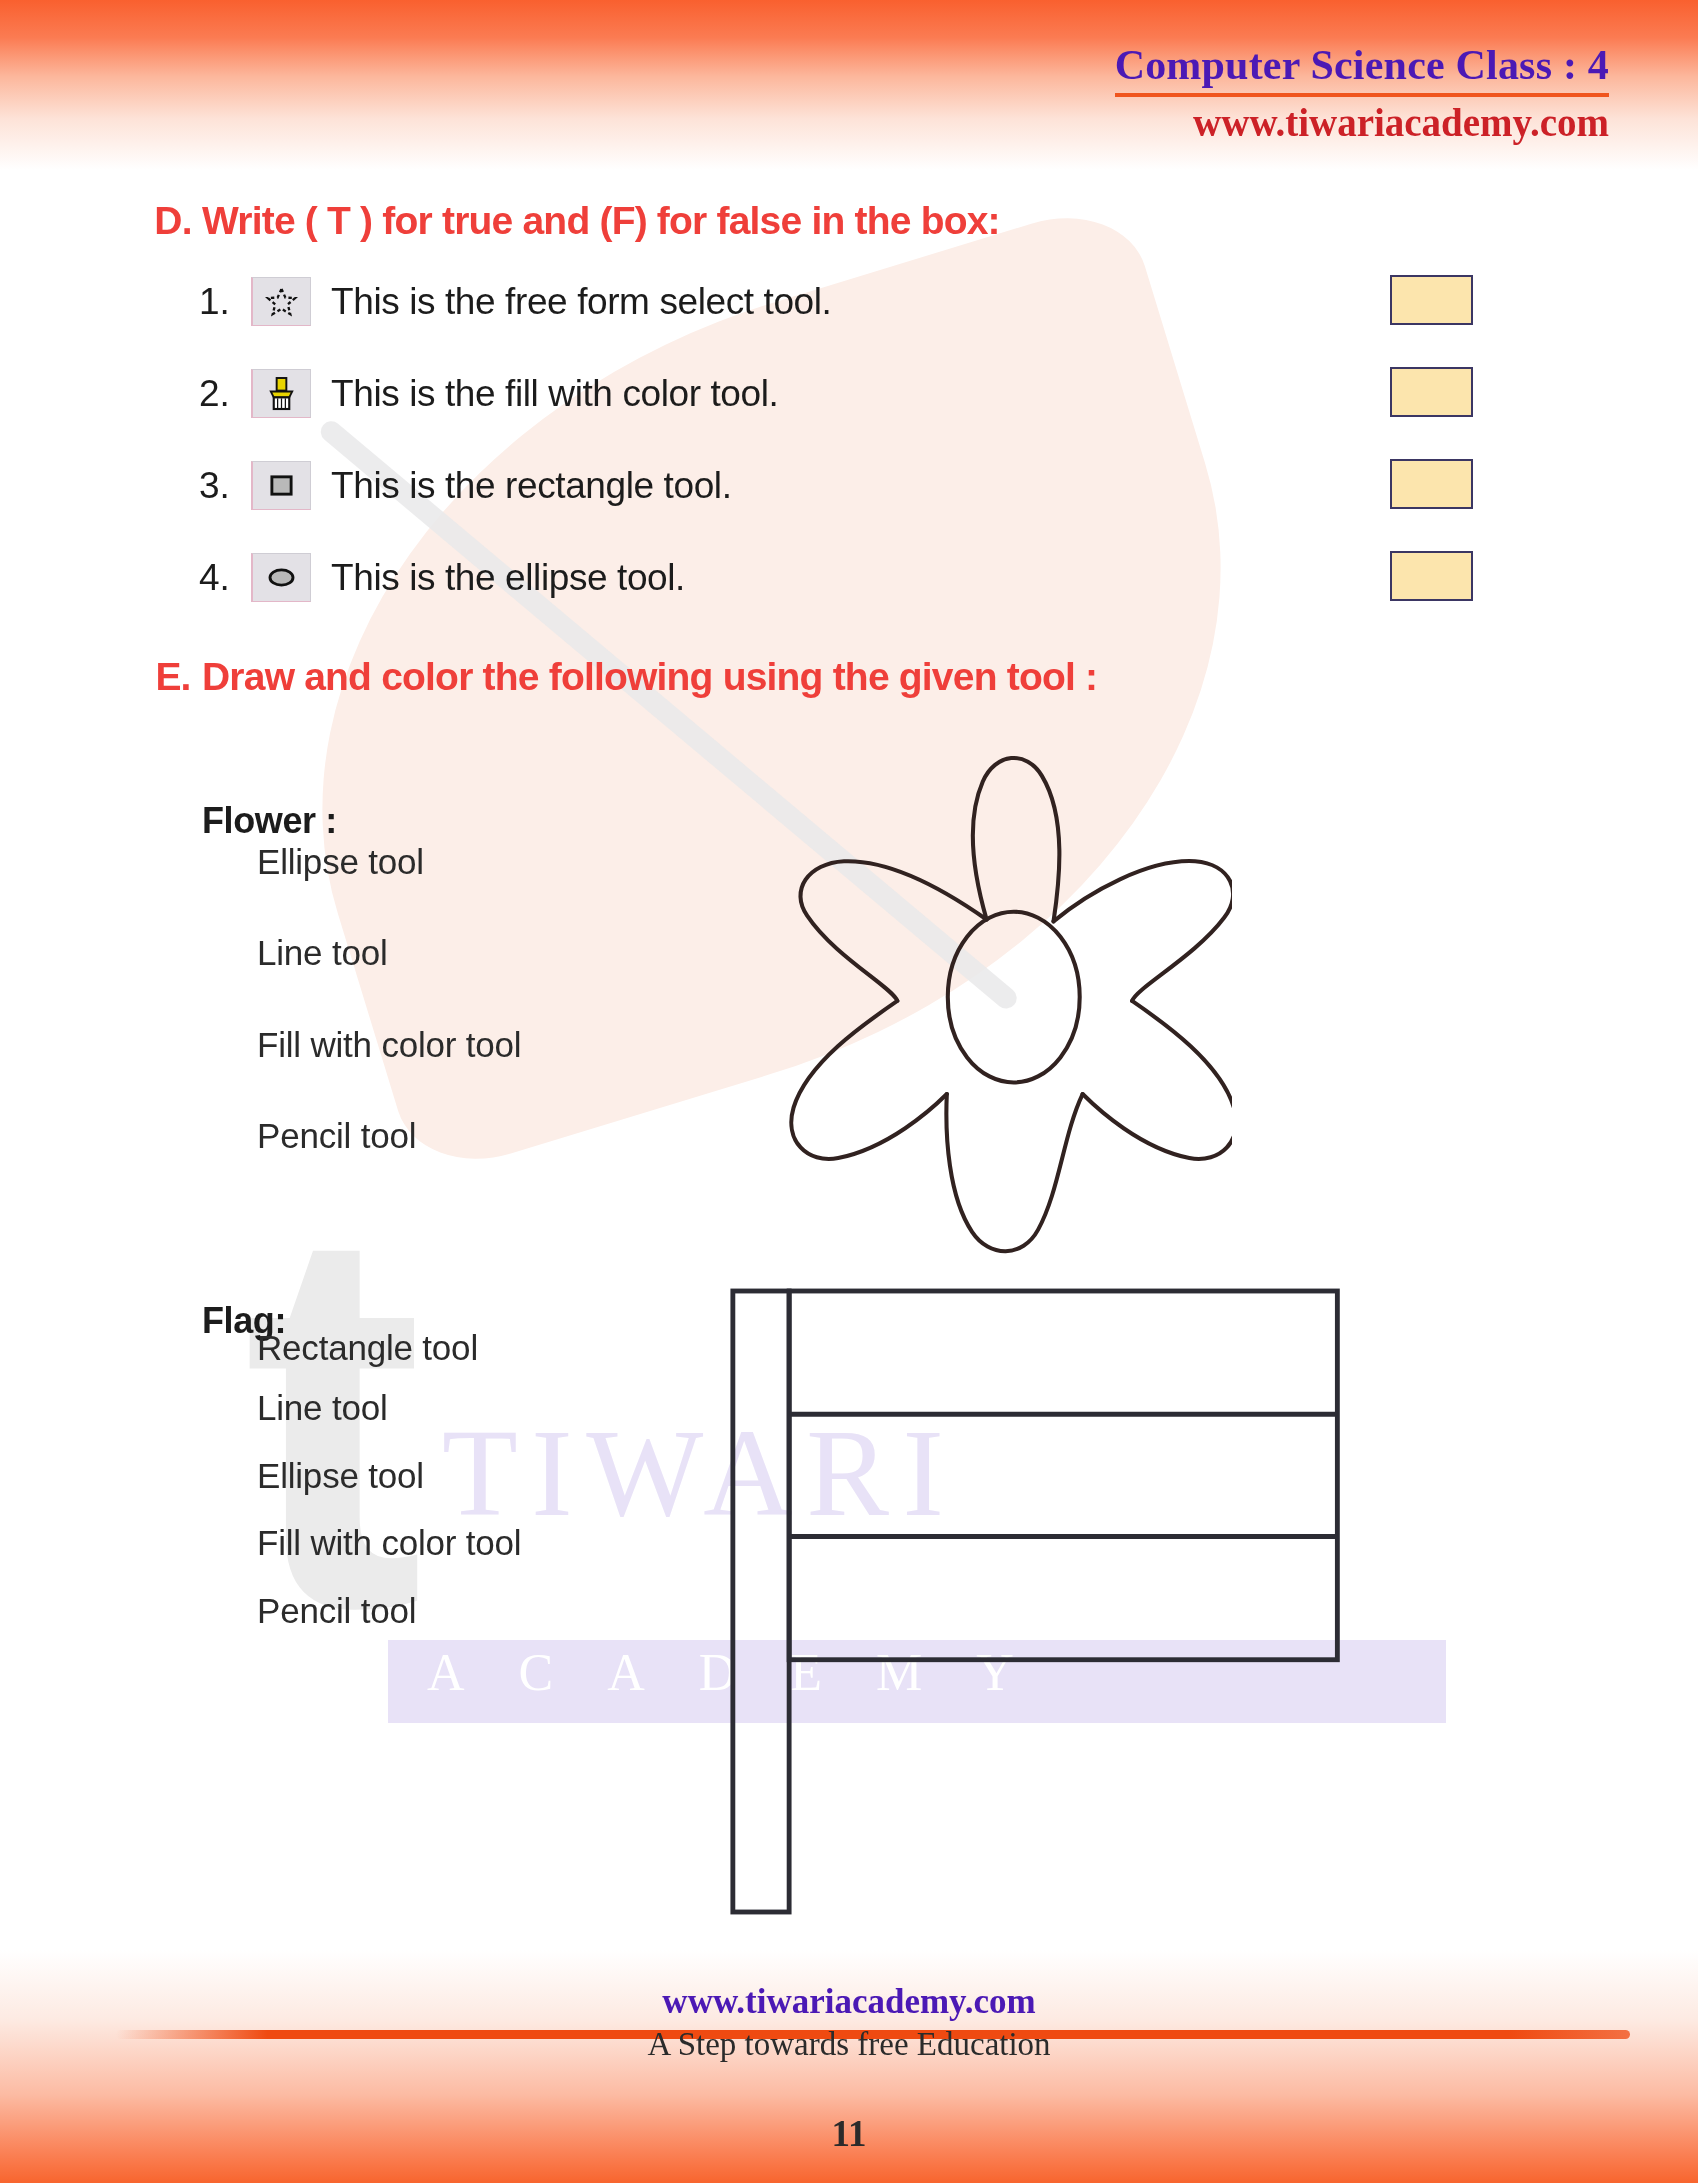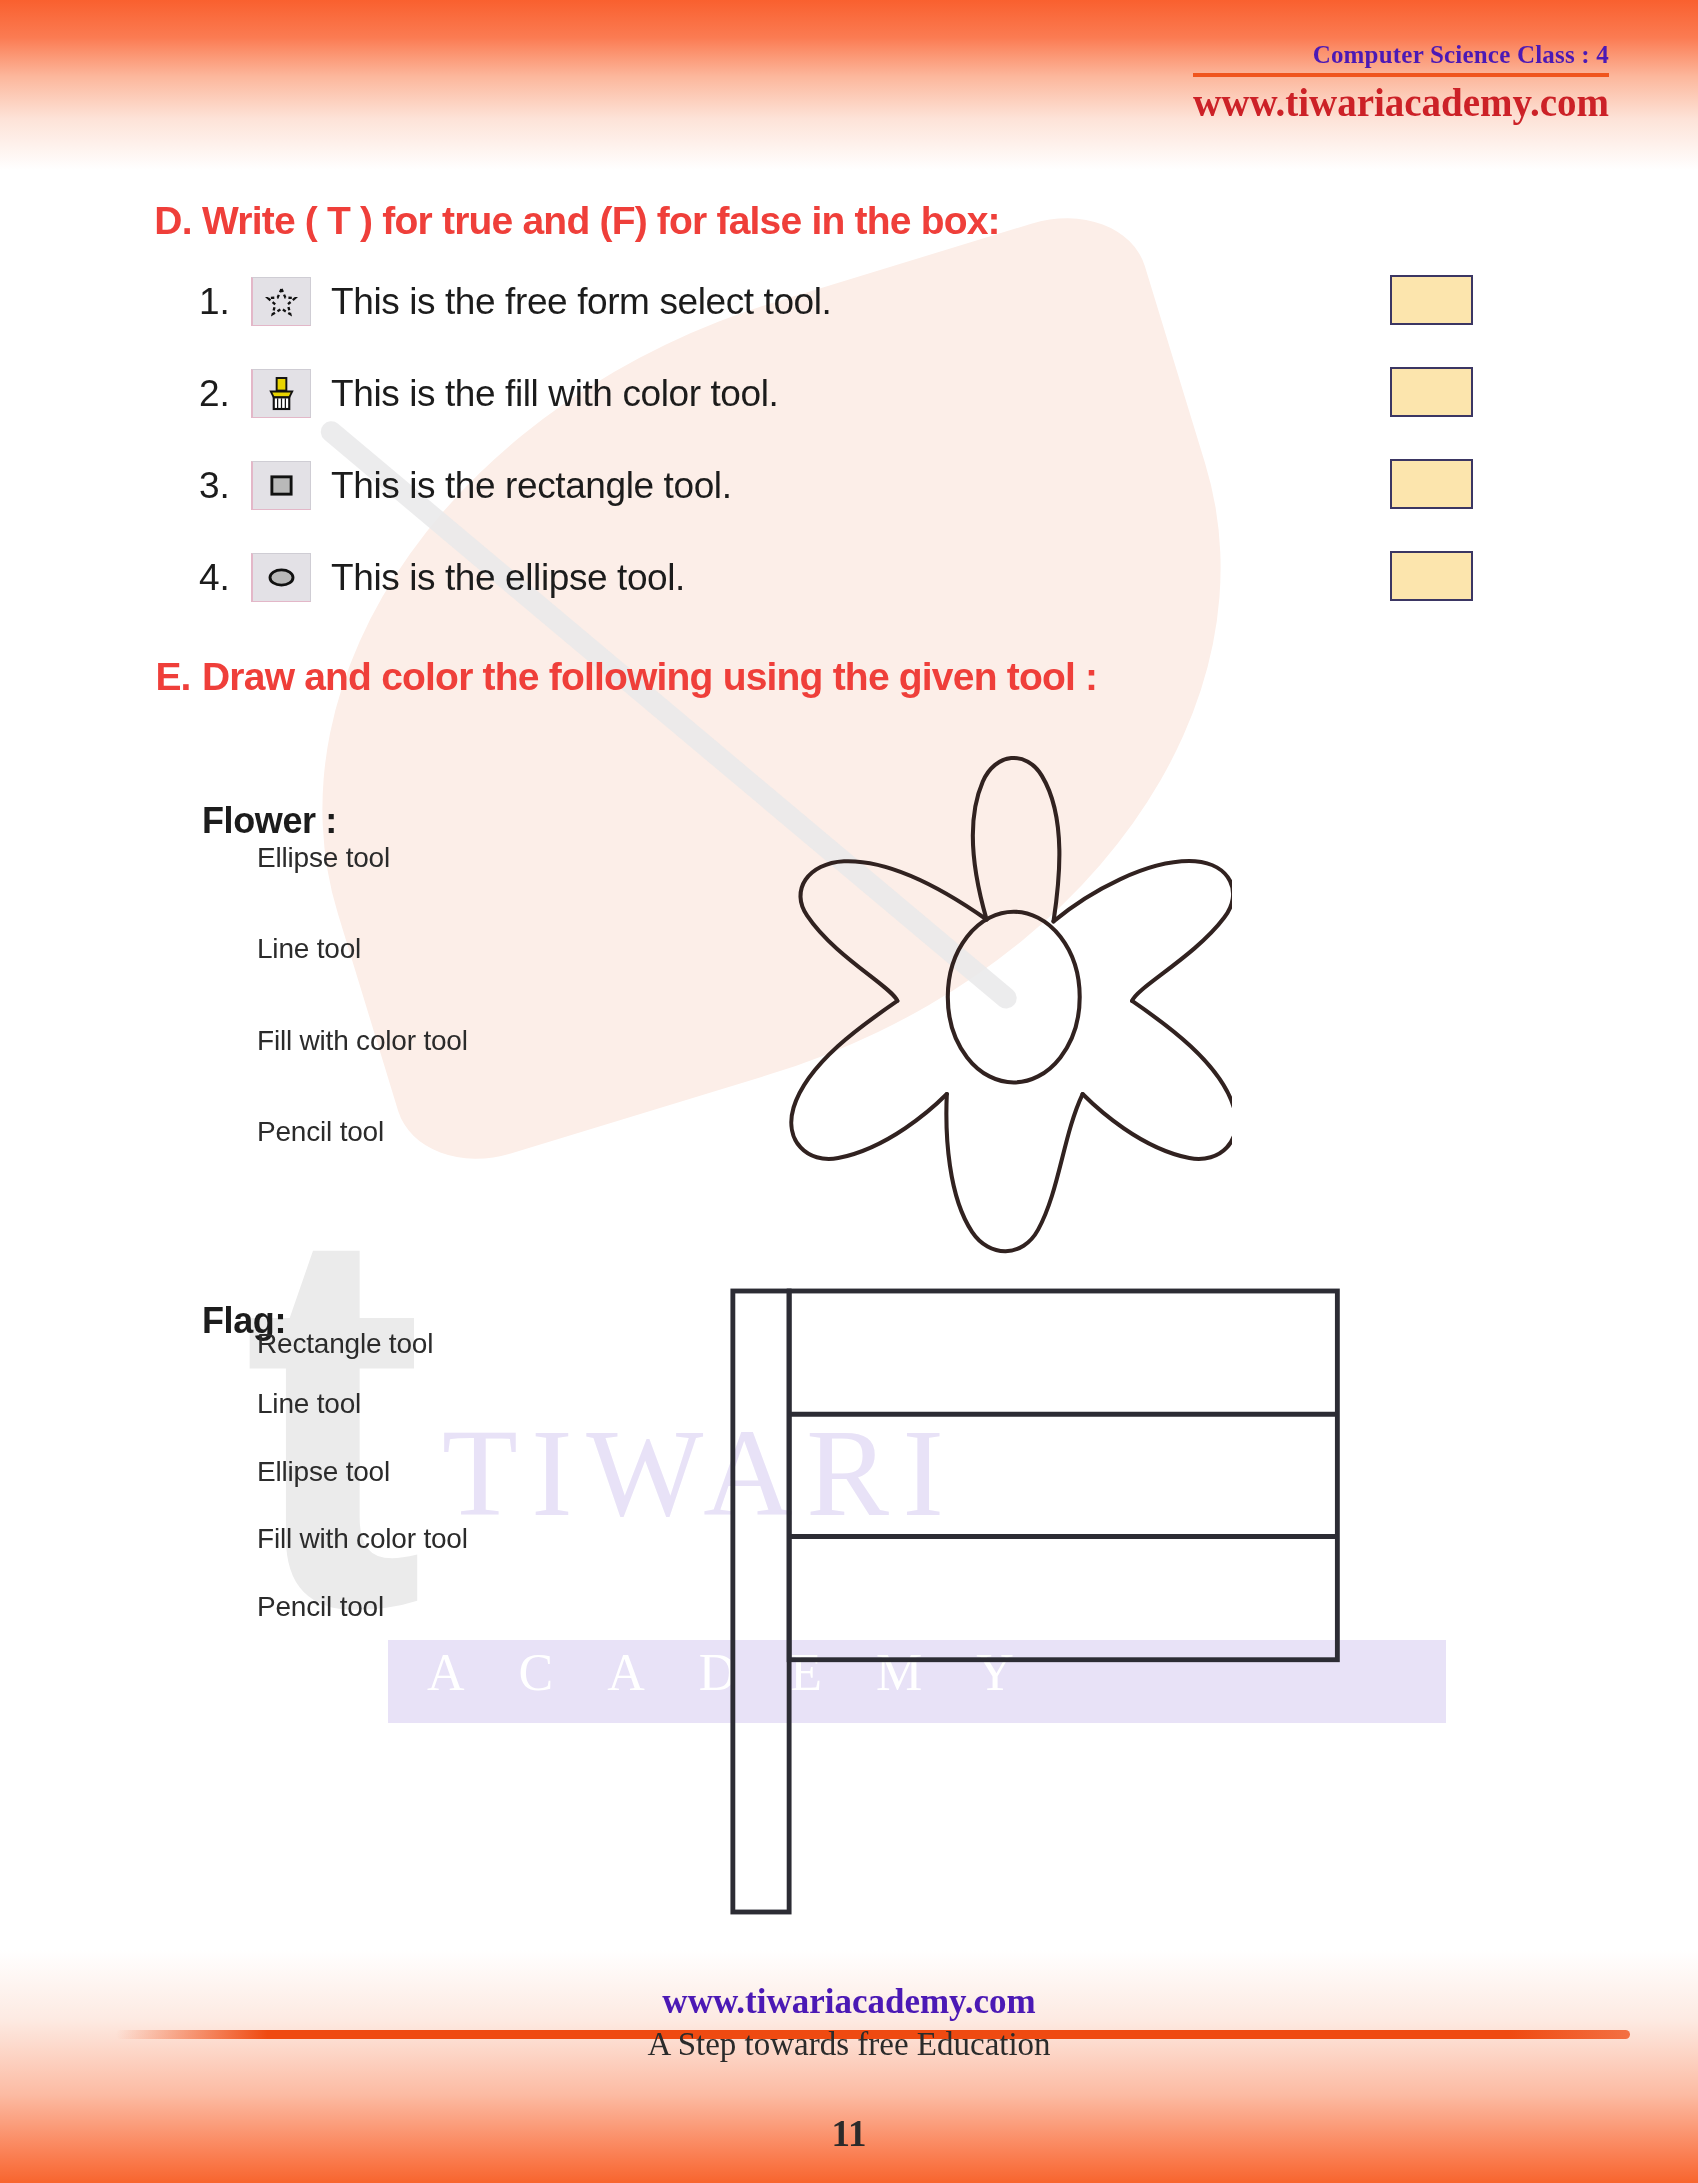--- a/index.html
+++ b/index.html
@@ -95,21 +95,21 @@
 
   
   .content { position: relative; z-index: 5; }
 
   .header {
     position: absolute; right: 89px; top: 41px;
     text-align: right;
   }
   .header-title {
     font-family: "Liberation Serif", serif;
-    font-size: 25px;
+    font-size: 42px;
     font-weight: 700;
     color: #4b19b5;
     letter-spacing: 0.2px;
   }
   .header-rule {
     height: 3.9px; background: #f0551d; margin: 3.9px 0 2.9px 0; width: 100%;
   }
   .header-site {
     font-family: "Liberation Serif", serif;
     font-size: 39px;
@@ -159,21 +159,21 @@
   .subhead {
     position: absolute;
     font-size: 36px;
     font-weight: 700;
     color: #1c1c1c;
     letter-spacing: -0.4px;
     margin-top: 48px;
   }
   .toolitem {
     position: absolute;
-    font-size: 28px;
+    font-size: 35px;
     color: #2b2b2b;
     letter-spacing: -0.2px;
     white-space: nowrap;
   }
 
   .footer-site {
     position: absolute; left: 0; right: 0; top: 1982px;
     text-align: center;
     font-family: "Liberation Serif", serif;
     font-size: 35px; font-weight: 700; color: #4b19b5;

